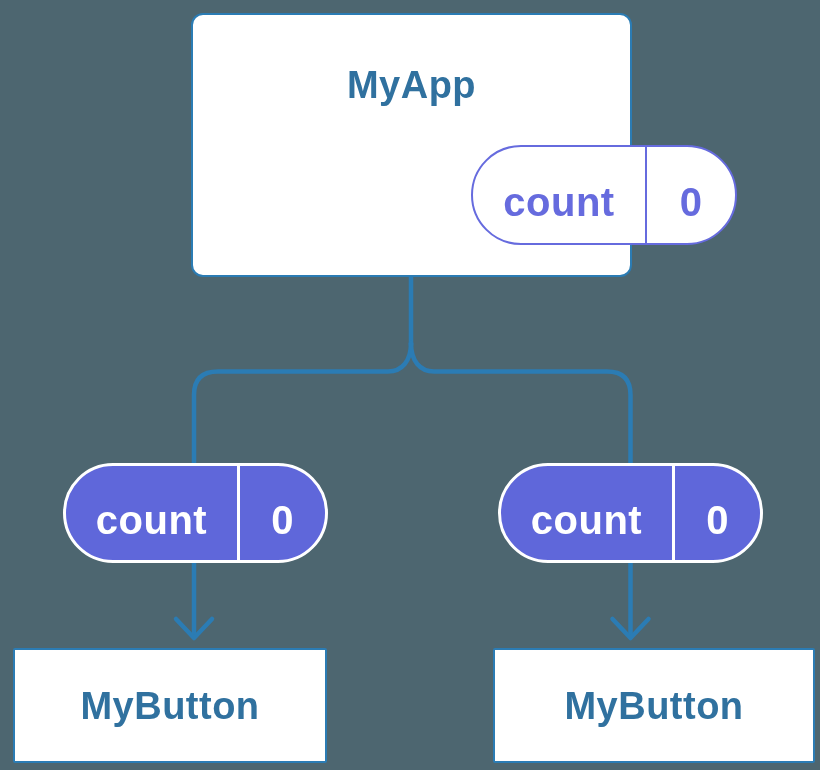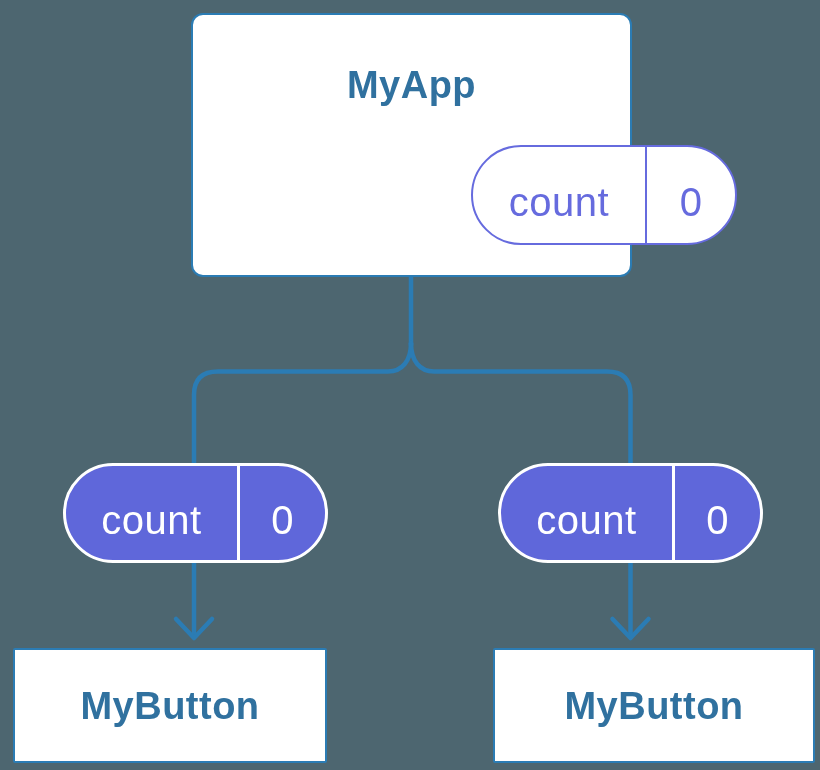--- a/index.html
+++ b/index.html
@@ -62,21 +62,21 @@
     align-items:stretch;
     border-radius:50px;
     height:100px;
     overflow:hidden;
   }
   .pill-section{
     display:flex;align-items:center;justify-content:center;
   }
   .pill-label{
     font-size:40px;
-    font-weight:400;
+    font-weight:700;
     letter-spacing:0.5px;
     margin-top:14px;
   }
   .pill.outline{
     left:278px;top:130px;width:266px;
     background:var(--card-bg);
     border:2px solid var(--purple);
   }
   .pill.outline .pill-label{color:var(--purple);}
   .pill.outline .pill-name{flex:0 0 172px;}

